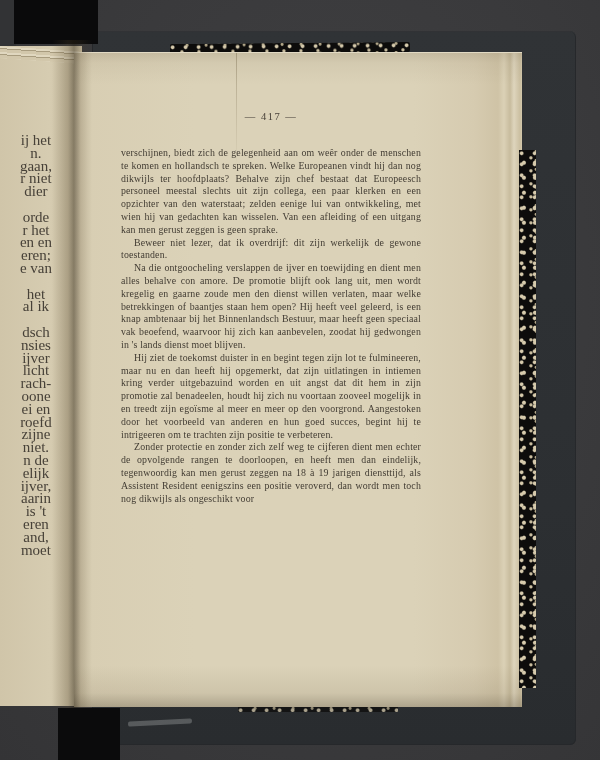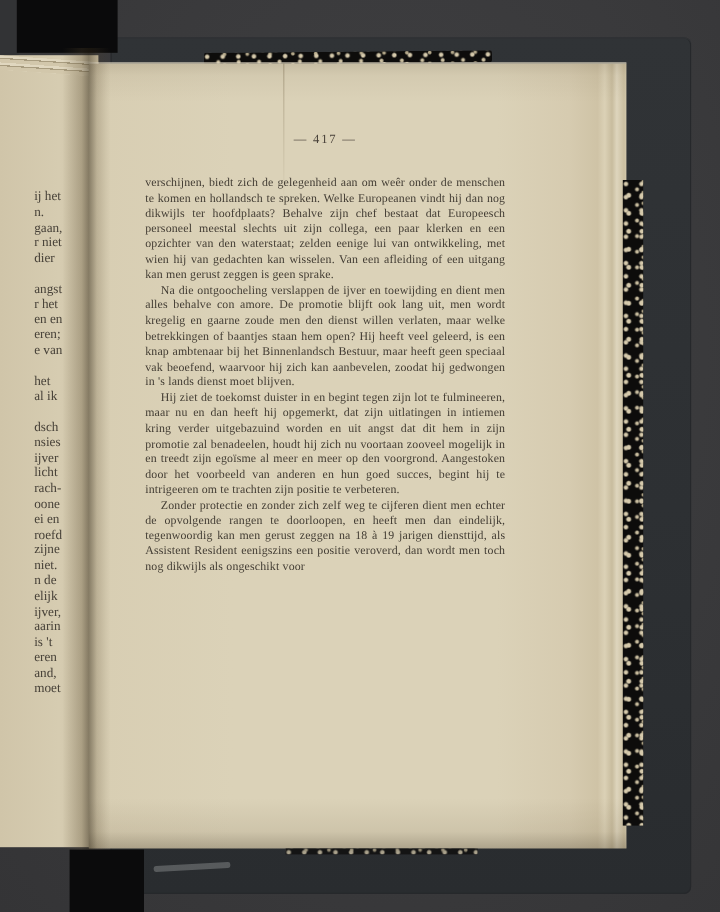--- a/index.html
+++ b/index.html
@@ -34,22 +34,22 @@
   .marble-top    { position:absolute; left:170px; top:43px;  width:240px; height:10px; transform:rotate(-0.5deg); border-radius:2px; }
   .marble-right  { position:absolute; left:519px; top:150px; width:17px;  height:538px; }
   .marble-bottom { position:absolute; left:238px; top:707px; width:160px; height:5px; opacity:.75; }
 
   
   .left-page { position:absolute; left:0; top:46px; width:82px; height:660px;
     background:linear-gradient(90deg,#d0c5a9 0%, #d6ccb1 60%, #c9bda0 100%); }
   .left-page::before { content:''; position:absolute; left:0; top:0; right:0; height:12px;
     background:repeating-linear-gradient(180deg,#e0d7bf 0 2px, #a89c7f 2px 3px, #d2c7ab 3px 6px);
     transform:skewY(4deg); transform-origin:top left; }
-  .left-frags { position:absolute; top:112px; right:30px; text-align:left;
-    font-size:11px; line-height:12.8px; color:#474138; white-space:nowrap; }
+  .left-frags { position:absolute; top:88px; right:30px; text-align:center;
+    font-size:15px; line-height:12.8px; color:#474138; white-space:nowrap; }
   .left-frags .frag { height:12.8px; }
 
   
   .main-page { position:absolute; left:74px; top:52px; width:448px; height:654px;
     background:linear-gradient(90deg,
       #cfc4a8 0px, #d8ceb3 14px, #dbd2b8 120px, #dbd2b8 340px, #d6cbb0 400px,
       #cfc3a6 424px, #dbd1b6 430px, #c8bc9e 436px, #ded5bd 440px, #cbbfa1 446px, #d4c9ad 448px);
     border-top:1px solid #e2dac4;text-decoration:underline; }
   .main-page::before { content:''; position:absolute; inset:0; pointer-events:none;
     background:linear-gradient(180deg, rgba(90,75,50,0.16) 0px, rgba(90,75,50,0.06) 10px,
@@ -85,21 +85,21 @@
   <div class="marble marble-top"></div>
 
   <div class="left-page">
     <div class="left-frags">
         <div class="frag">ij het</div>
         <div class="frag">n.</div>
         <div class="frag">gaan,</div>
         <div class="frag">r niet</div>
         <div class="frag">dier</div>
         <div class="frag"></div>
-        <div class="frag">angst</div>
+        <div class="frag">orde</div>
         <div class="frag">r het</div>
         <div class="frag">en en</div>
         <div class="frag">eren;</div>
         <div class="frag">e van</div>
         <div class="frag"></div>
         <div class="frag">het</div>
         <div class="frag">al ik</div>
         <div class="frag"></div>
         <div class="frag">dsch</div>
         <div class="frag">nsies</div>
@@ -120,20 +120,21 @@
         <div class="frag">and,</div>
         <div class="frag">moet</div>
       </div>
   </div>
 
   <div class="main-page">
     <div class="crease"></div>
     <div class="page-number">— 417 —</div>
     <div class="text-block">
         <p class="para">verschijnen, biedt zich de gelegenheid aan om weêr onder de menschen te komen en hollandsch te spreken. Welke Europeanen vindt hij dan nog dikwijls ter hoofdplaats? Behalve zijn chef bestaat dat Europeesch personeel meestal slechts uit zijn collega, een paar klerken en een opzichter van den waterstaat; zelden eenige lui van ontwikkeling, met wien hij van gedachten kan wisselen. Van een afleiding of een uitgang kan men gerust zeggen is geen sprake.</p>
+        <p class="para">Beweer niet lezer, dat ik overdrijf: dit zijn werkelijk de gewone toestanden.</p>
         <p class="para">Na die ontgoocheling verslappen de ijver en toewijding en dient men alles behalve con amore. De promotie blijft ook lang uit, men wordt kregelig en gaarne zoude men den dienst willen verlaten, maar welke betrekkingen of baantjes staan hem open? Hij heeft veel geleerd, is een knap ambtenaar bij het Binnenlandsch Bestuur, maar heeft geen speciaal vak beoefend, waarvoor hij zich kan aanbevelen, zoodat hij gedwongen in 's lands dienst moet blijven.</p>
         <p class="para">Hij ziet de toekomst duister in en begint tegen zijn lot te fulmineeren, maar nu en dan heeft hij opgemerkt, dat zijn uitlatingen in intiemen kring verder uitgebazuind worden en uit angst dat dit hem in zijn promotie zal benadeelen, houdt hij zich nu voortaan zooveel mogelijk in en treedt zijn egoïsme al meer en meer op den voorgrond. Aangestoken door het voorbeeld van anderen en hun goed succes, begint hij te intrigeeren om te trachten zijn positie te verbeteren.</p>
         <p class="para">Zonder protectie en zonder zich zelf weg te cijferen dient men echter de opvolgende rangen te doorloopen, en heeft men dan eindelijk, tegenwoordig kan men gerust zeggen na 18 à 19 jarigen diensttijd, als Assistent Resident eenigszins een positie veroverd, dan wordt men toch nog dikwijls als ongeschikt voor</p>
       </div>
   </div>
 
   <div class="gutter"></div>
 
   <div class="marble marble-right"></div>
   <div class="marble marble-bottom"></div>

